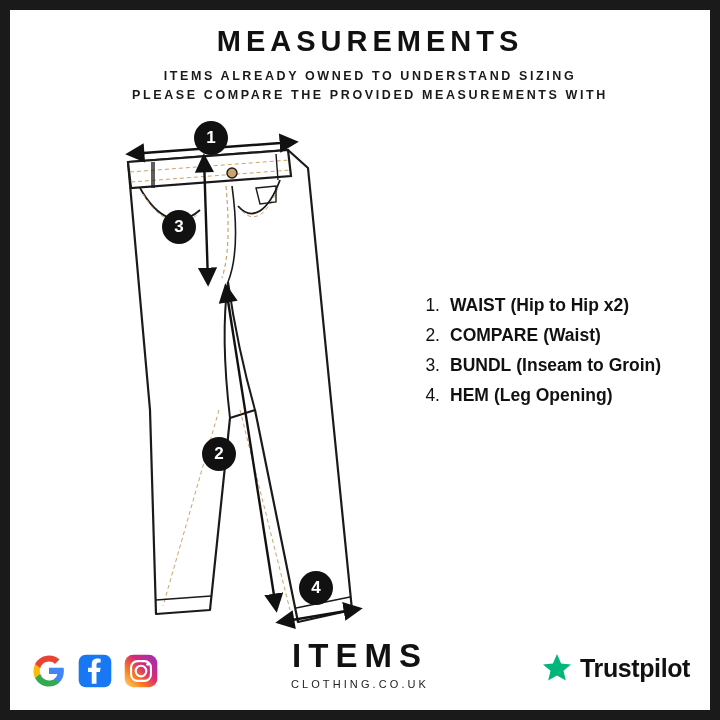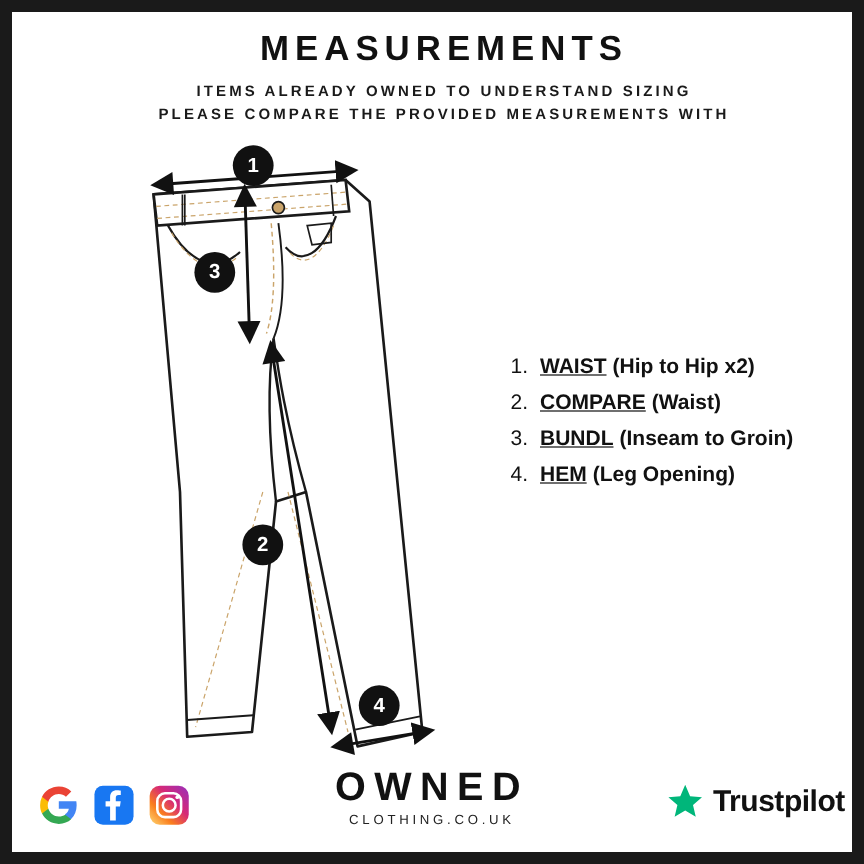--- a/index.html
+++ b/index.html
@@ -91,21 +91,20 @@
   .legend-num {
     width: 30px;
     text-align: right;
     padding-right: 10px;
     font-weight: normal;
     flex: 0 0 auto;
   }
   .legend-label {
     font-weight: bold;
     white-space: nowrap;
-    text-decoration: underline;
   }
   .legend-paren {
     font-weight: bold;
     padding-left: 5px;
     white-space: nowrap;
   }
   
   .social {
     position: absolute;
     left: 22px;
@@ -134,21 +133,21 @@
     line-height: 1;
   }
   .brand-sub {
     font-size: 11px;
     letter-spacing: 3.1px;
     color: #222222;
     margin-top: 6px;
   }
   .trustpilot {
     position: absolute;
-    right: 6px;
+    right: 20px;
     bottom: 26px;
     display: flex;
     align-items: center;
     gap: 7px;
   }
   .tp-text {
     font-size: 25px;
     font-weight: bold;
     color: #111111;
     letter-spacing: -0.4px;
@@ -277,21 +276,21 @@
         </defs>
         <rect x="1" y="1" width="46" height="46" rx="12" fill="url(#igGrad)"></rect>
         <rect x="10" y="10" width="28" height="28" rx="9" fill="none" stroke="#ffffff" stroke-width="3"></rect>
         <circle cx="24" cy="24" r="7.5" fill="none" stroke="#ffffff" stroke-width="3"></circle>
         <circle cx="33.5" cy="14.5" r="2.2" fill="#ffffff"></circle>
       </svg>
     </span>
   </div>
 
   <div class="brand">
-    <div class="brand-name">OWNED</div>
+    <div class="brand-name">ITEMS</div>
     <div class="brand-sub">CLOTHING.CO.UK</div>
   </div>
 
   <div class="trustpilot">
     <svg width="32" height="32" viewBox="0 0 32 32" xmlns="http://www.w3.org/2000/svg">
       <path d="M16 2l4.1 9.5L30 12.4l-7.5 6.4 2.3 9.8L16 23.4 7.2 28.6l2.3-9.8L2 12.4l9.9-.9z" fill="#00b67a"></path>
     </svg>
     <span class="tp-text">Trustpilot</span>
   </div>
 

